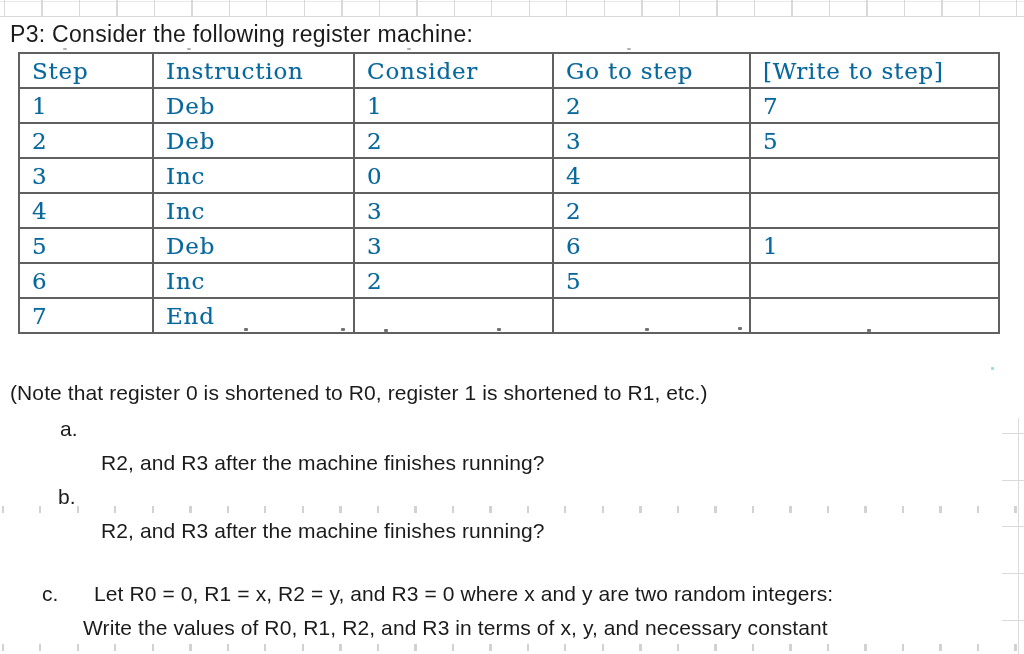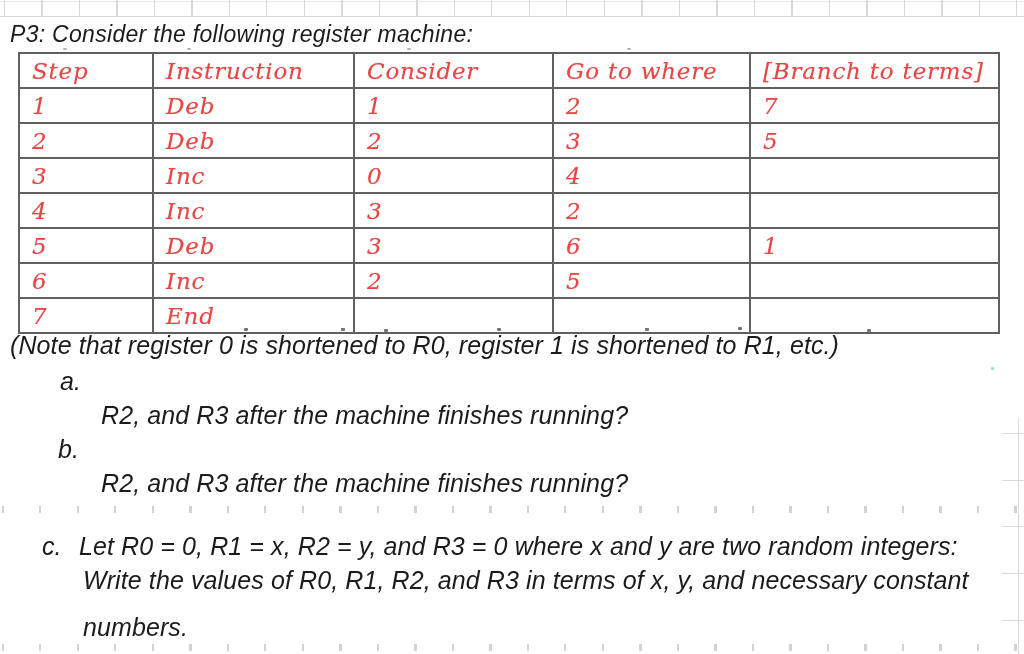--- a/index.html
+++ b/index.html
@@ -3,21 +3,21 @@
 <meta charset="utf-8">
 <style>
   html, body { margin: 0; padding: 0; }
   body {
     width: 1024px; height: 654px;
     background: #ffffff;
     font-family: "Liberation Sans", sans-serif;
     color: #1b1b1b;
     overflow: hidden;
   }
-  .canvas { position: relative; width: 1024px; height: 564px; background:#fff;font-style:italic; }
+  .canvas { position: relative; width: 1024px; height: 564px; background:#fff; }
 
   
   .grid-top-ticks {
     position: absolute; left: 4px; top: 0; width: 1018px; height: 16px;
     background-image: repeating-linear-gradient(90deg, #d9d9d9 0, #d9d9d9 1px, transparent 1px, transparent 37.5px);
   }
   .grid-top-line-faint { position: absolute; left: 0; top: 1px; width: 1024px; height: 1px; background:#e7e7e7; }
   .grid-top-line { position: absolute; left: 0; top: 16px; width: 1024px; height: 1px; background:#d9d9d9; }
   .grid-dash-row {
     position: absolute; left: 2px; width: 1020px; height: 7px;
@@ -39,38 +39,38 @@
     font-size: 23px; letter-spacing: 0.3px; white-space: nowrap;
   }
 
   
   table.rm {
     position: absolute; left: 18px; top: 52px;
     border-collapse: collapse; table-layout: fixed;
     width: 980px;
     font-family: "DejaVu Serif", serif;
     font-size: 23px; letter-spacing: 0.8px;
-    color: #ef4444;
+    color: #0369a1;
     text-shadow: 0 0 1px rgba(70,70,70,.35);
   }
   table.rm th, table.rm td {
     border: 2px solid #606060;
     height: 33px;
     padding: 0 0 0 12px;
     text-align: left; vertical-align: middle;
     font-weight: normal;
     white-space: nowrap; overflow: hidden;
   }
   .c0 { width: 134px; } .c1 { width: 201px; } .c2 { width: 199px; }
   .c3 { width: 197px; } .c4 { width: 249px; }
 
   
   .bline {
     position: absolute;
-    font-size: 25px; letter-spacing: 0.1px; white-space: nowrap; line-height: 24px;
+    font-size: 21px; letter-spacing: 0.1px; white-space: nowrap; line-height: 24px; margin-top: 48px;
   }
 </style>
 </head>
 <body>
 
 <div class="canvas">
 
   <div class="grid-top-line-faint"></div>
   <div class="grid-top-ticks"></div>
   <div class="grid-top-line"></div>
@@ -104,22 +104,22 @@
         <col class="c1">
         <col class="c2">
         <col class="c3">
         <col class="c4">
     </colgroup>
     <thead>
       <tr>
         <th>Step</th>
         <th>Instruction</th>
         <th>Consider</th>
-        <th>Go to where</th>
-        <th>[Branch to terms]</th>
+        <th>Go to step</th>
+        <th>[Write to step]</th>
       </tr>
     </thead>
     <tbody>
       <tr>
         <td>1</td>
         <td>Deb</td>
         <td>1</td>
         <td>2</td>
         <td>7</td>
       </tr>
@@ -170,17 +170,17 @@
 
   <div class="bline" style="left:10px; top:333px">(Note that register 0 is shortened to R0, register 1 is shortened to R1, etc.)</div>
 
   <div class="bline" style="left:60px; top:369px">a.</div>
   <div class="bline" style="left:101px; top:403px">R2, and R3 after the machine finishes running?</div>
 
   <div class="bline" style="left:58px; top:437px">b.</div>
   <div class="bline" style="left:101px; top:471px">R2, and R3 after the machine finishes running?</div>
 
   <div class="bline" style="left:42px; top:534px">c.</div>
-  <div class="bline" style="left:79px; top:534px">Let R0 = 0, R1 = x, R2 = y, and R3 = 0 where x and y are two random integers:</div>
+  <div class="bline" style="left:94px; top:534px">Let R0 = 0, R1 = x, R2 = y, and R3 = 0 where x and y are two random integers:</div>
   <div class="bline" style="left:83px; top:568px">Write the values of R0, R1, R2, and R3 in terms of x, y, and necessary constant</div>
   <div class="bline" style="left:83px; top:615px">numbers.</div>
 
 </div>
 
 </body></html>

